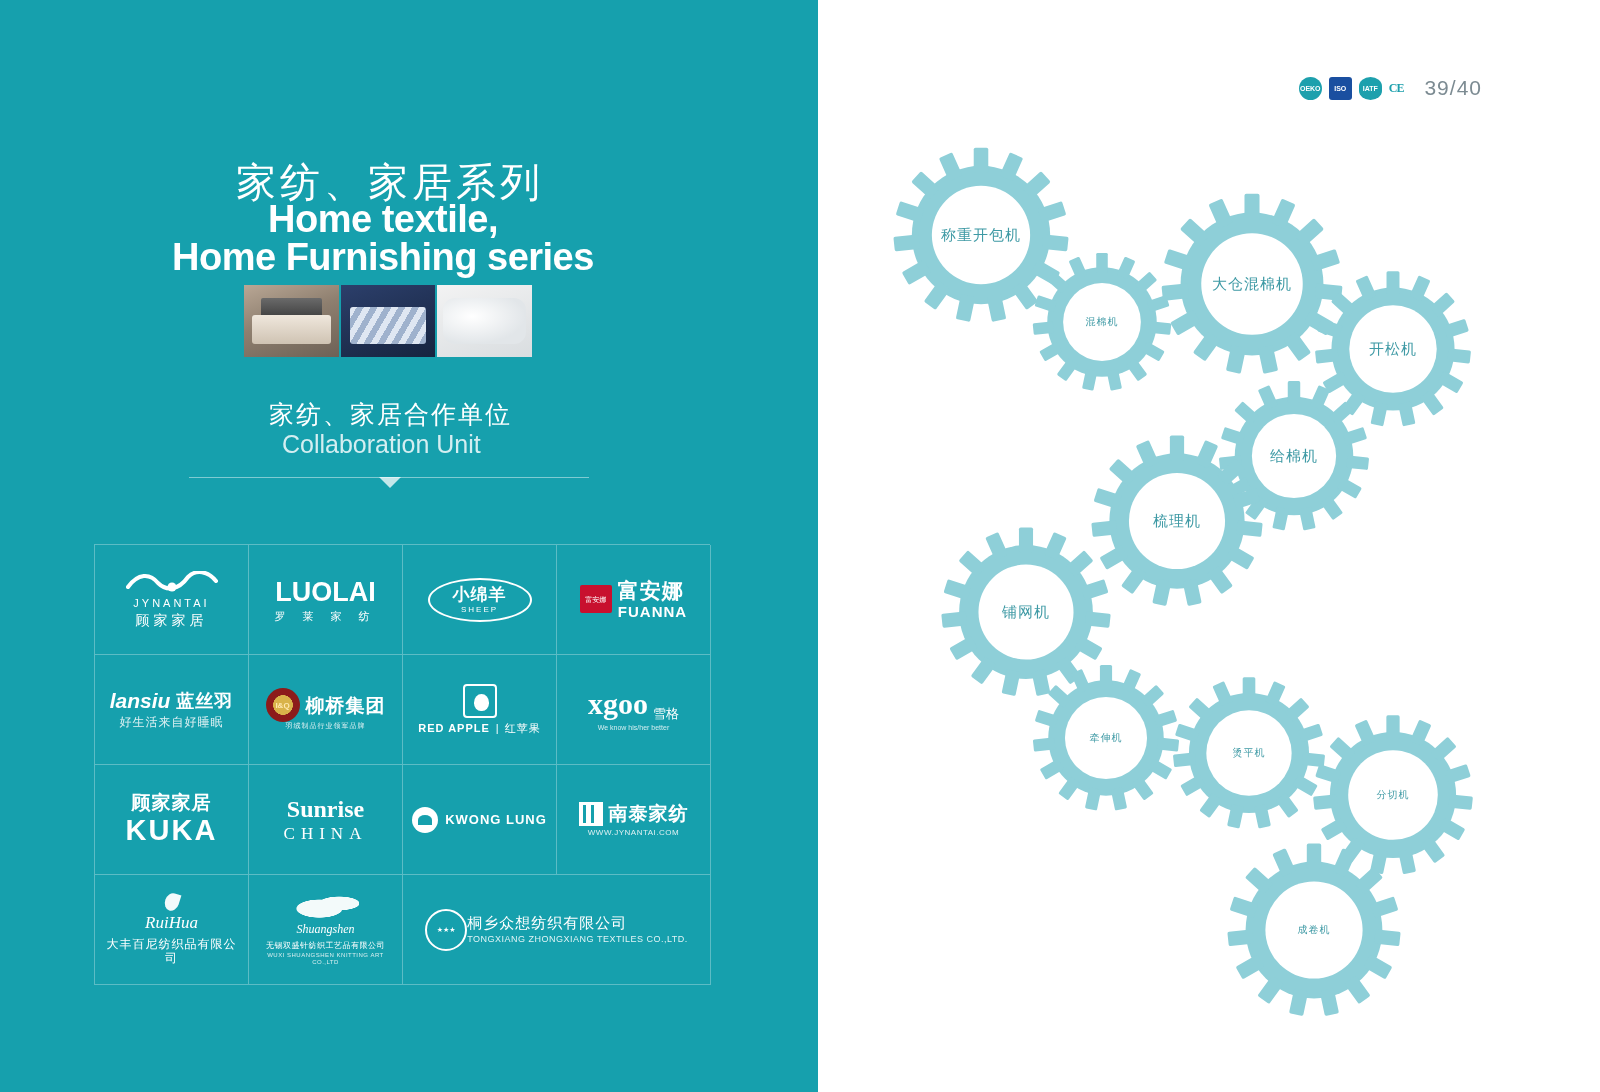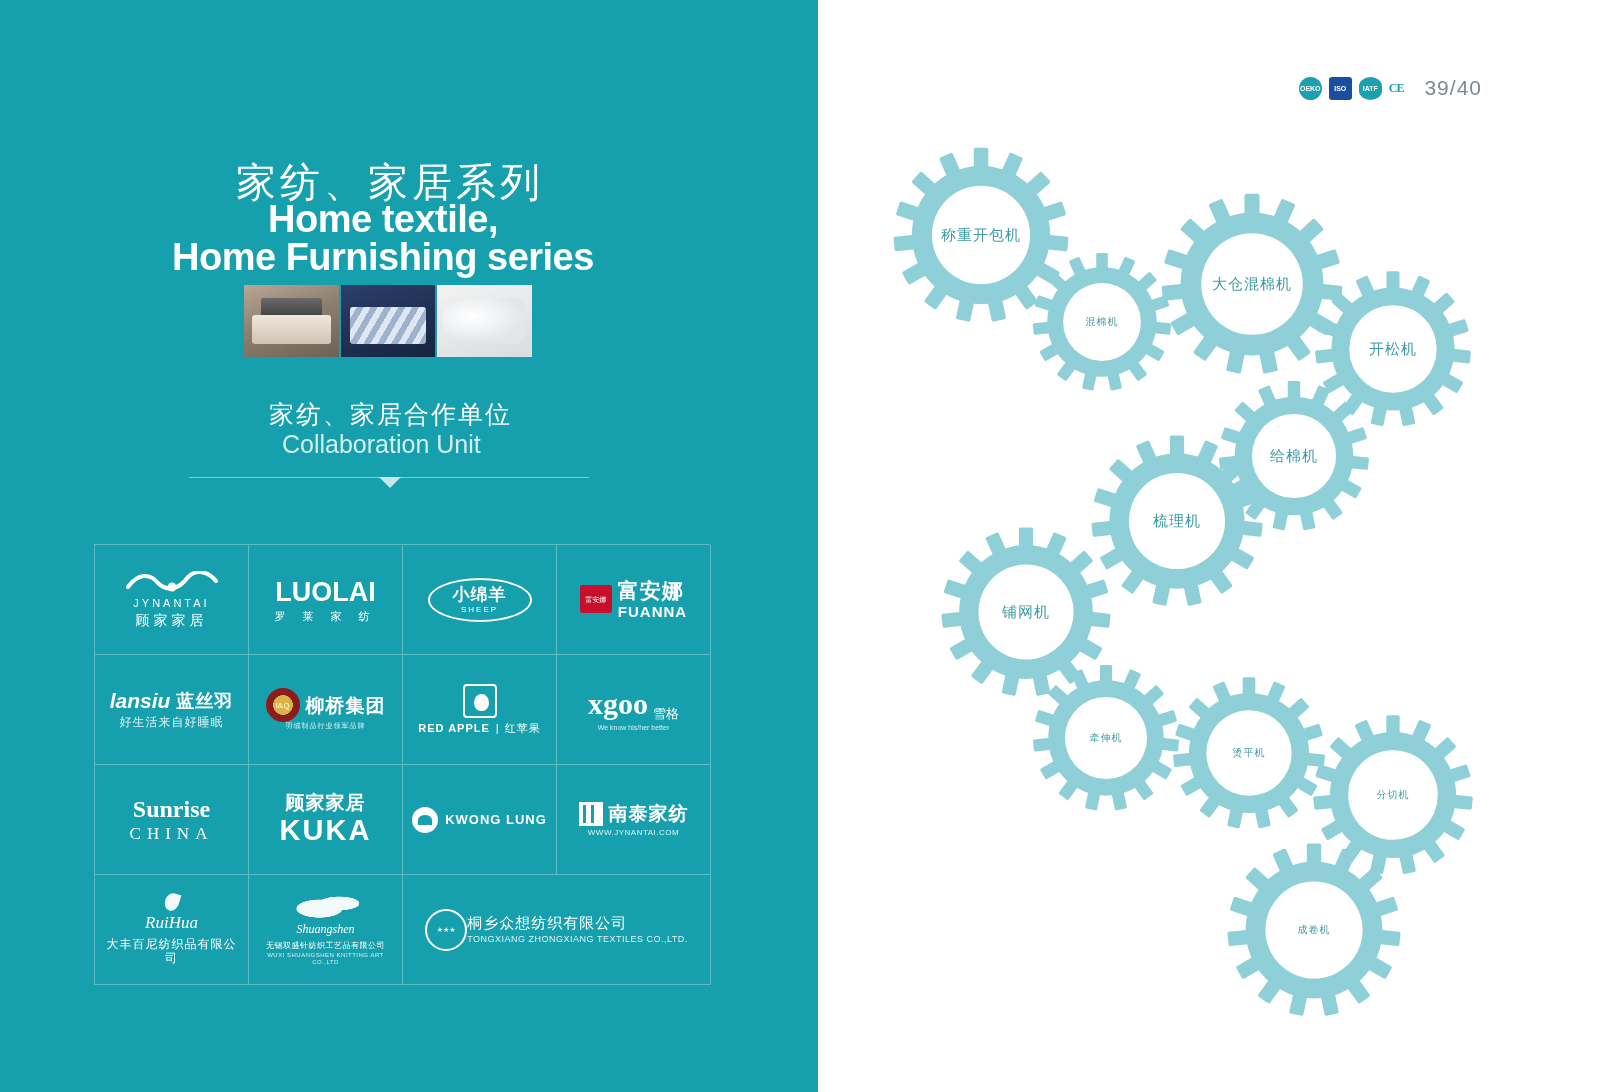--- a/index.html
+++ b/index.html
@@ -350,29 +350,29 @@
             <div class="xgoo-row">
               <span class="xgoo">xgoo</span>
               <span class="xgoo-cn">雪格</span>
             </div>
             <div class="xgoo-sub">We know his/her better</div>
           </div>
         </div>
 
         <div class="logo-cell">
           <div class="logo-box">
+            <div class="kuka-cn">顾家家居</div>
+            <div class="kuka-en">KUKA</div>
+          </div>
+        </div>
+
+        <div class="logo-cell">
+          <div class="logo-box">
             <div class="sunrise-en">Sunrise</div>
             <div class="sunrise-china">CHINA</div>
-          </div>
-        </div>
-
-        <div class="logo-cell">
-          <div class="logo-box">
-            <div class="kuka-cn">顾家家居</div>
-            <div class="kuka-en">KUKA</div>
           </div>
         </div>
 
         <div class="logo-cell">
           <div class="kwong-row">
             <span class="kwong-mark"></span>
             <span class="kwong-en">KWONG LUNG</span>
           </div>
         </div>
 

